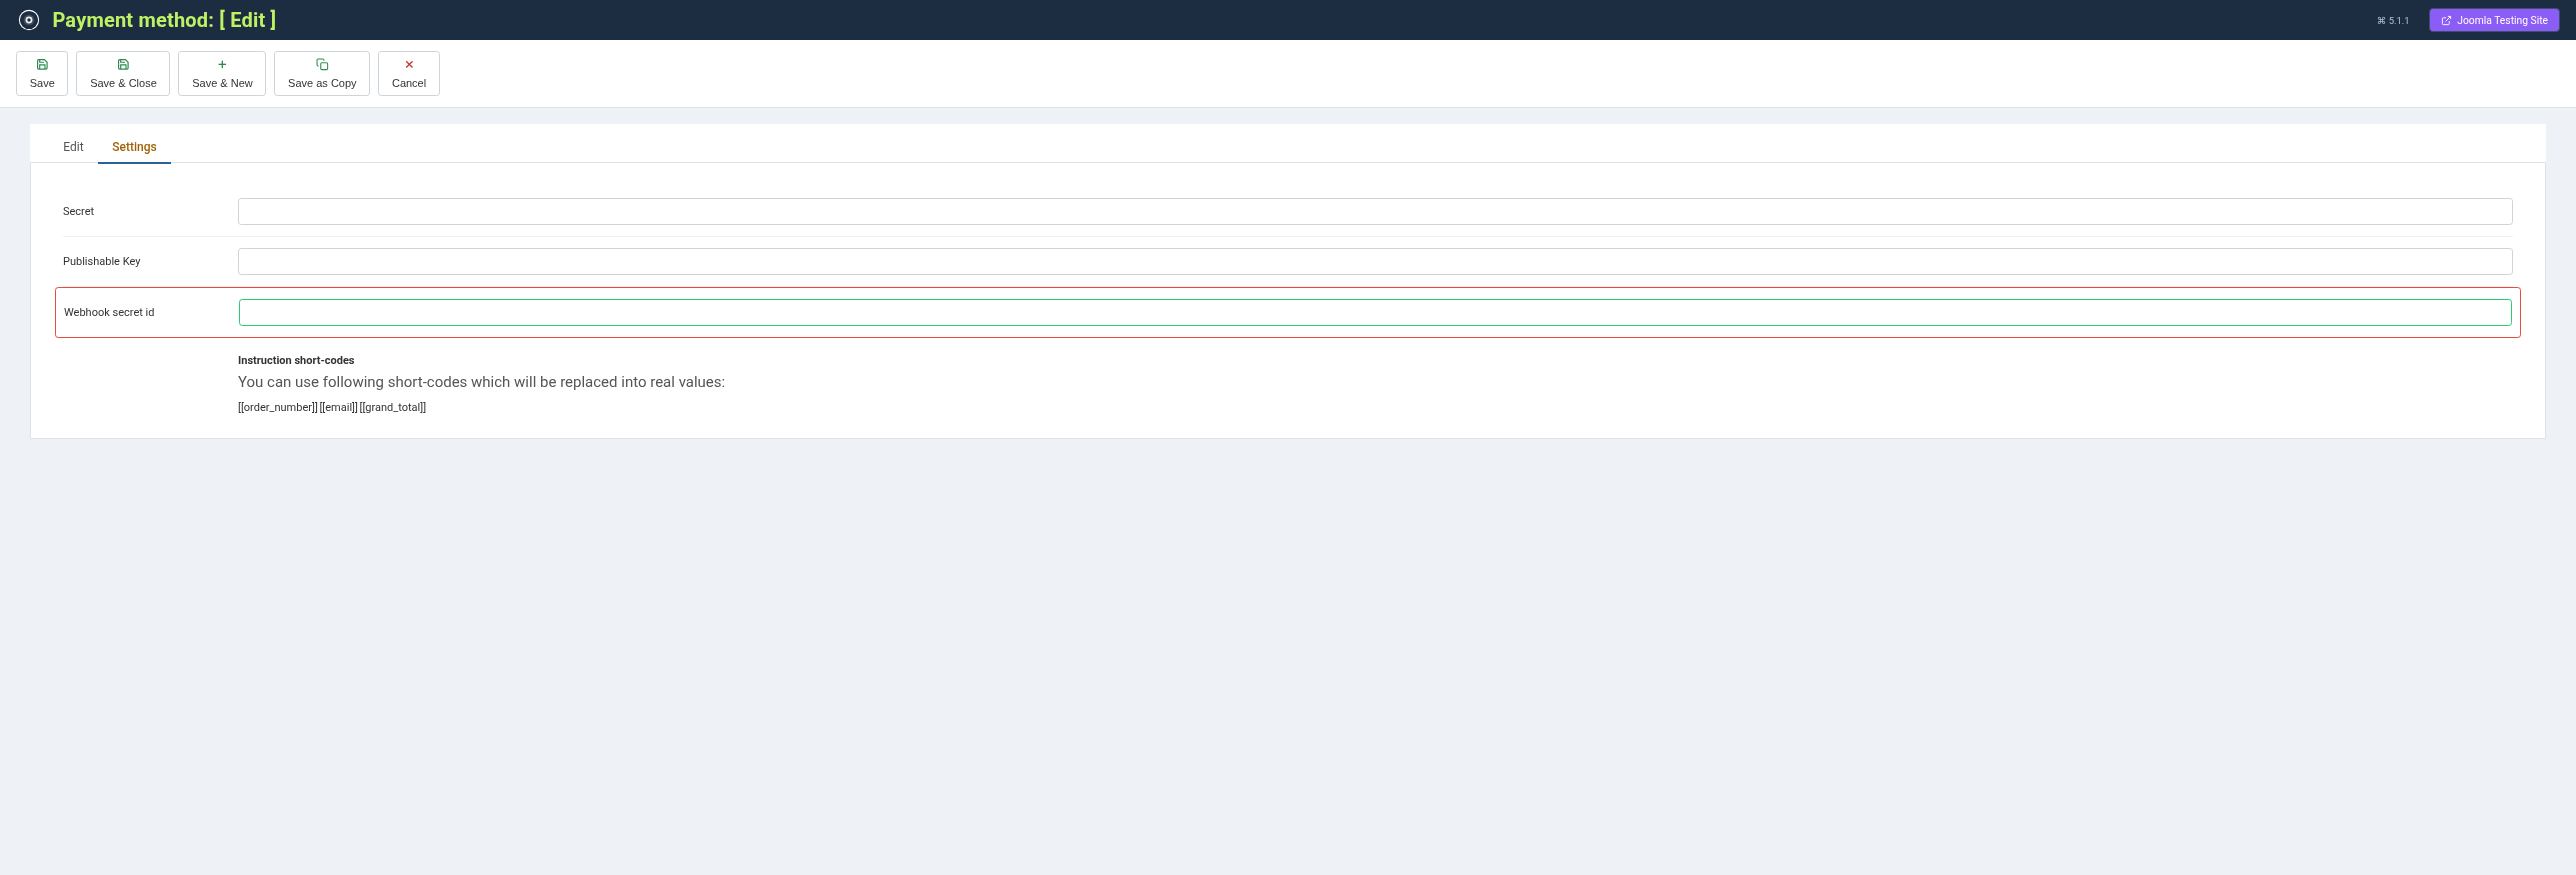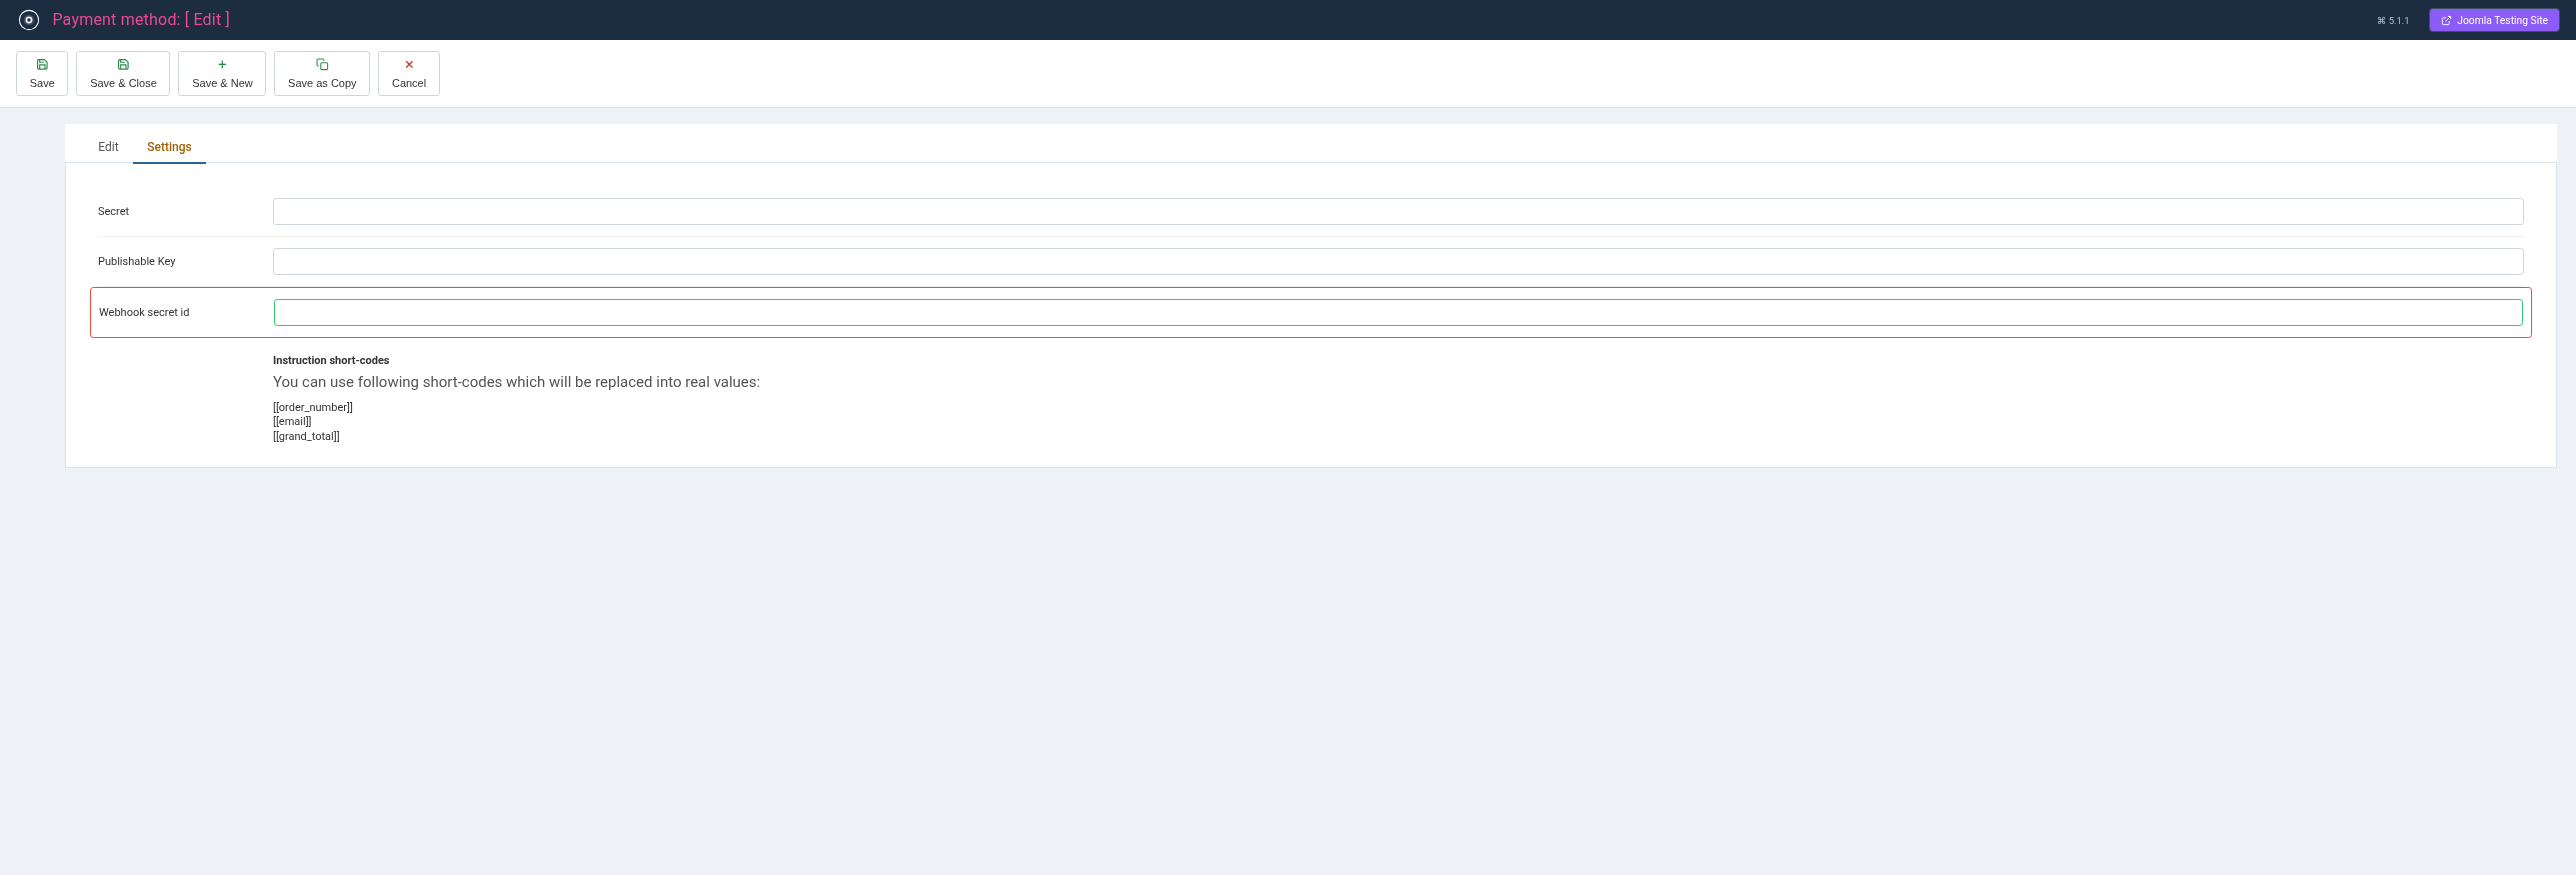--- a/index.html
+++ b/index.html
@@ -39,23 +39,23 @@
       align-items: center;
       justify-content: center;
     }
 
     .joomla-logo svg {
       width: 22px;
       height: 22px;
     }
 
     .page-title-bar {
-      font-size: 16px;
-      font-weight: 400;
-      color: #ec4899;
+      font-size: 20px;
+      font-weight: 700;
+      color: #bef264;
       letter-spacing: 0.2px;
     }
 
     .topbar-right {
       display: flex;
       align-items: center;
       gap: 19px;
     }
 
     .version-badge {
@@ -110,22 +110,21 @@
       justify-content: center;
     }
 
     .icon-save { color: #2d8a4e; font-size: 11px; }
     .icon-plus { color: #2d8a4e; font-size: 12.7px; }
     .icon-copy { color: #2d8a4e; font-size: 11px; }
     .icon-cancel { color: #c0392b; font-size: 11px; }
 
     
     .main-content {
-      padding: 16px 19px;
-      margin-left: 46px;
+      padding: 16px 30px;
     }
 
     
     .tabs {
       display: flex;
       border-bottom: 1.6px solid #dde3ea;
       margin-bottom: 0;
       background: #fff;
       padding: 0 19px;
       padding-top: 8px;
@@ -210,21 +209,21 @@
     }
 
     .info-desc {
       font-size: 15px;
       color: #555;
       margin-bottom: 9.5px;
     }
 
     .shortcode-list {
       display: flex;
-      flex-direction: column;
+      flex-direction: row;
       gap: 1.6px;
     }
 
     .shortcode-item {
       font-size: 11px;
       color: #333;
     }
 
     .page-wrapper {
       background: #eef1f5;

